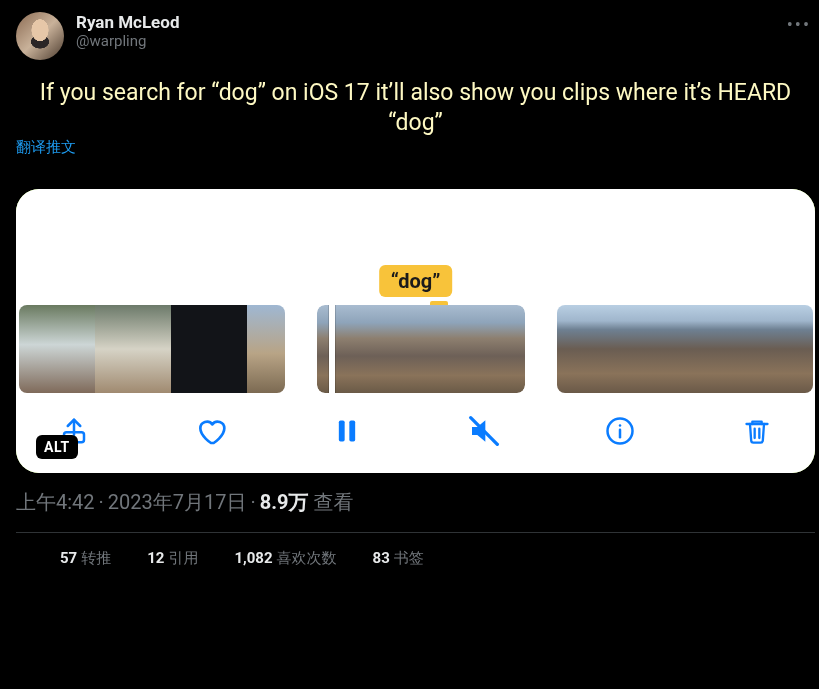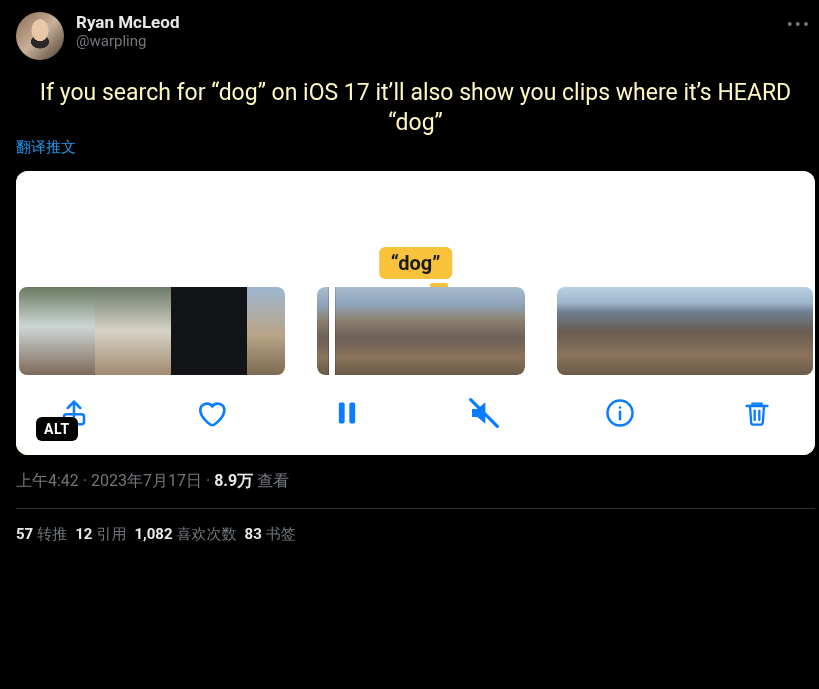--- a/index.html
+++ b/index.html
@@ -68,22 +68,22 @@
     text-align: center;
   }
   .translate {
     color: #1d9bf0;
     font-size: 15px;
     cursor: pointer;
   }
 
   
   .media {
-    margin-top: 14px;
-    border-radius: 12px;
+    margin-top: 32px;
+    border-radius: 23px;
     background: #bef264;
     overflow: hidden;
     position: relative;
   }
   .media-top {
     height: 116px;
     position: relative;
     background: #fff;
   }
   .dog-badge {
@@ -183,35 +183,36 @@
     font-size: 14px;
     font-weight: 700;
     padding: 4px 8px;
     border-radius: 6px;
     letter-spacing: .5px;
   }
 
   .meta {
     margin-top: 16px;
     color: #71767b;
-    font-size: 16px;
+    font-size: 20px;
   }
   .meta .dot { margin: 0 4px; }
   .meta .views-count { color: #e7e9ea; font-weight: 700; }
 
   .divider {
     border-top: 1px solid #2f3336;
     margin-top: 16px;
   }
 
   .stats {
     display: flex;
-    gap: 8px;
+    gap: 36px;
     padding: 16px 0 0 0;
     align-items: flex-end;
+    margin-left: 44px;
   }
   .stat {
     color: #71767b;
     font-size: 15px;
     cursor: pointer;
   }
   .stat b {
     color: #e7e9ea;
     font-weight: 700;
     margin-right: 4px;

